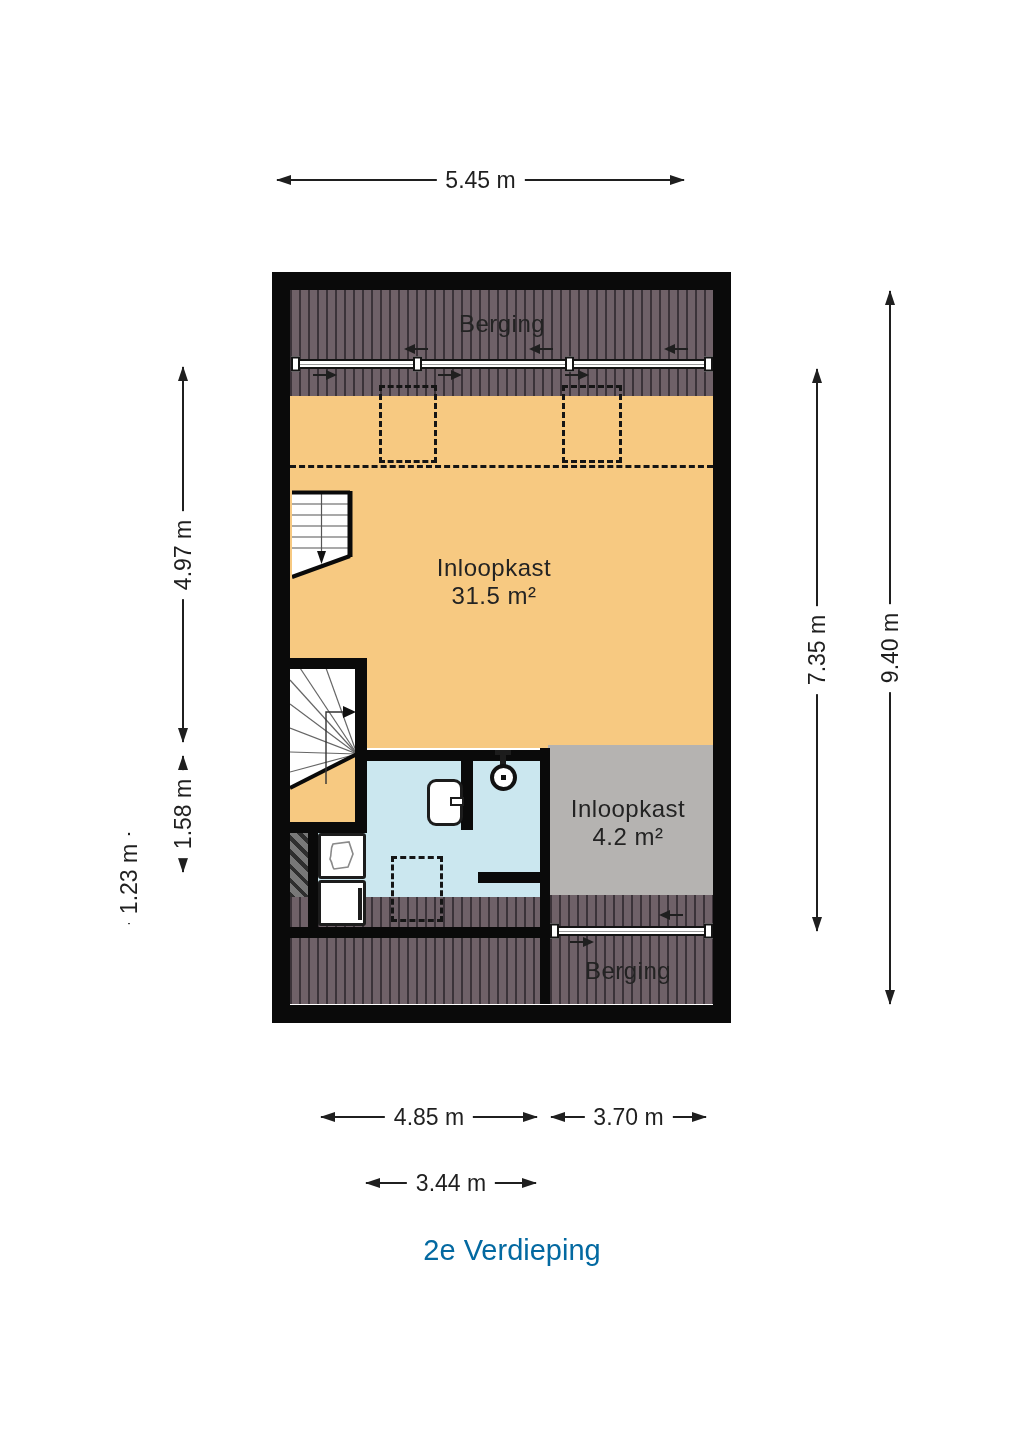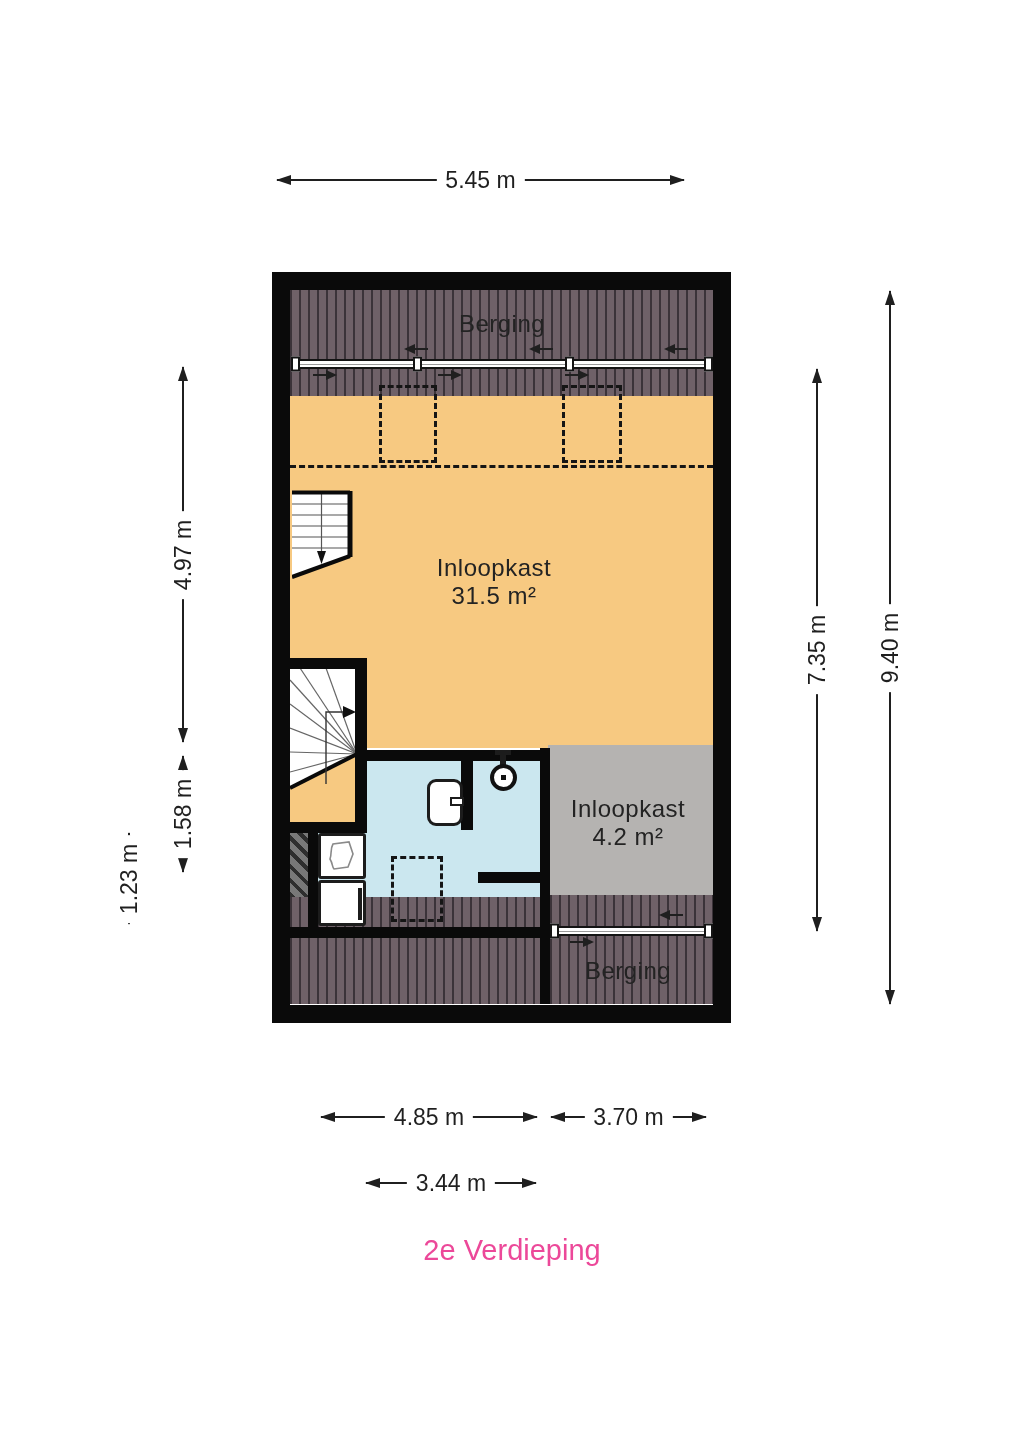--- a/index.html
+++ b/index.html
@@ -40,21 +40,21 @@
   .ah-n{top:0;left:50%;transform:translateX(-50%);
         border-left:5px solid transparent;border-right:5px solid transparent;border-bottom:15px solid #1f1f1f;}
   .ah-s{bottom:0;left:50%;transform:translateX(-50%);
         border-left:5px solid transparent;border-right:5px solid transparent;border-top:15px solid #1f1f1f;}
   .dlabel{position:absolute;left:50%;top:50%;transform:translate(-50%,-50%);
           background:#fff;padding:0 9px;font-size:23px;color:#1f1f1f;white-space:nowrap;}
   .dim-v .dlabel{transform:translate(-50%,-50%) rotate(-90deg);padding:0 9px;}
   
   .rlabel{position:absolute;transform:translate(-50%,-50%);font-size:24px;line-height:28px;
           color:#232323;text-align:center;white-space:nowrap;letter-spacing:0.5px;}
-  .title{position:absolute;transform:translate(-50%,-50%);font-size:29px;color:#ec4899;white-space:nowrap;}
+  .title{position:absolute;transform:translate(-50%,-50%);font-size:29px;color:#0369a1;white-space:nowrap;}
 </style>
 </head>
 <body>
 
 <div class="canvas">
 
   <div class="abs floor-striped" style="left:290px;top:288px;width:423px;height:108px;"></div>
   <div class="abs floor-orange" style="left:290px;top:396px;width:423px;height:352px;"></div>
   <div class="abs floor-gray" style="left:548px;top:745px;width:165px;height:153px;"></div>
   <div class="abs floor-blue" style="left:355px;top:750px;width:185px;height:148px;"></div>

